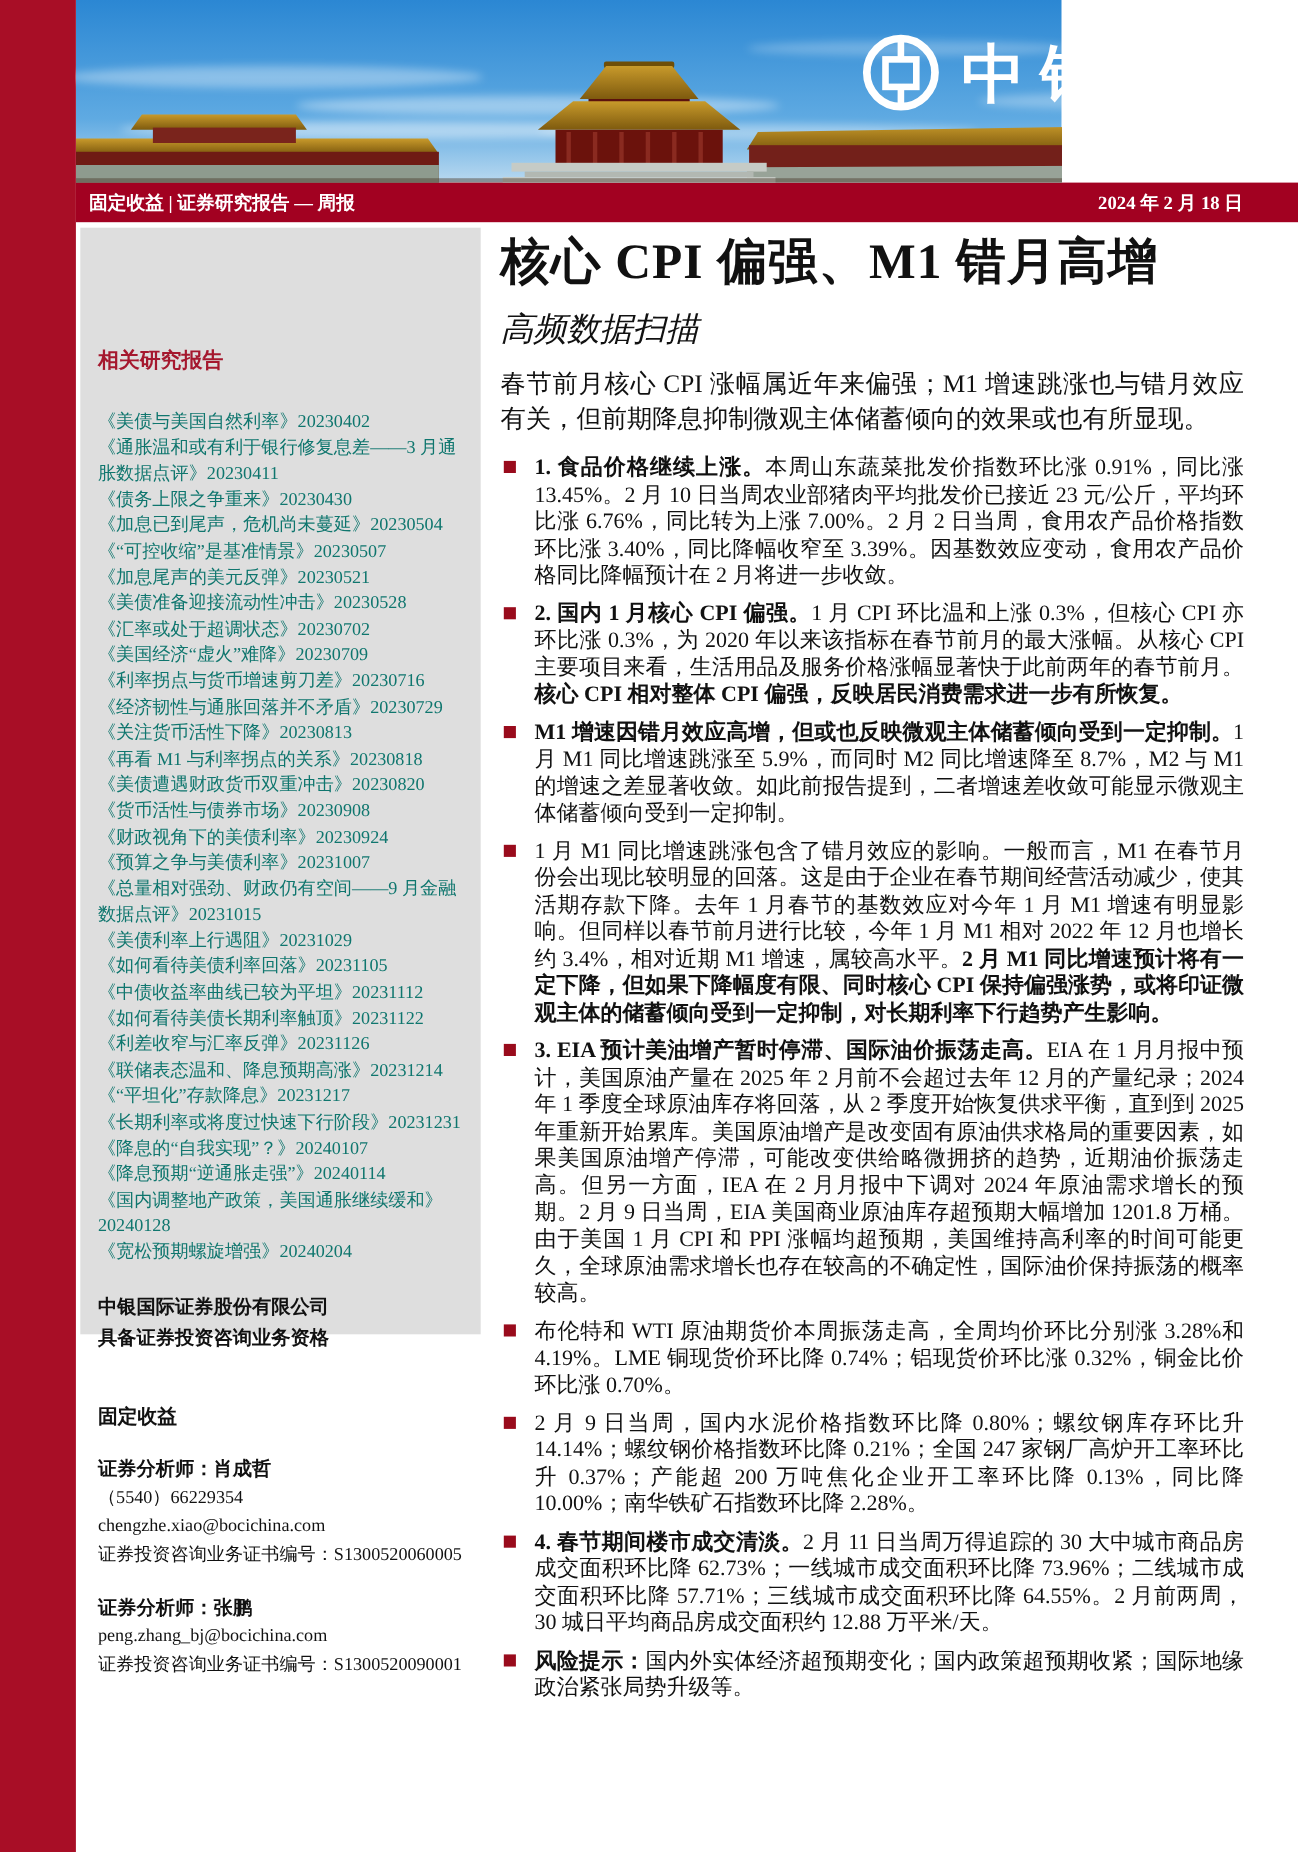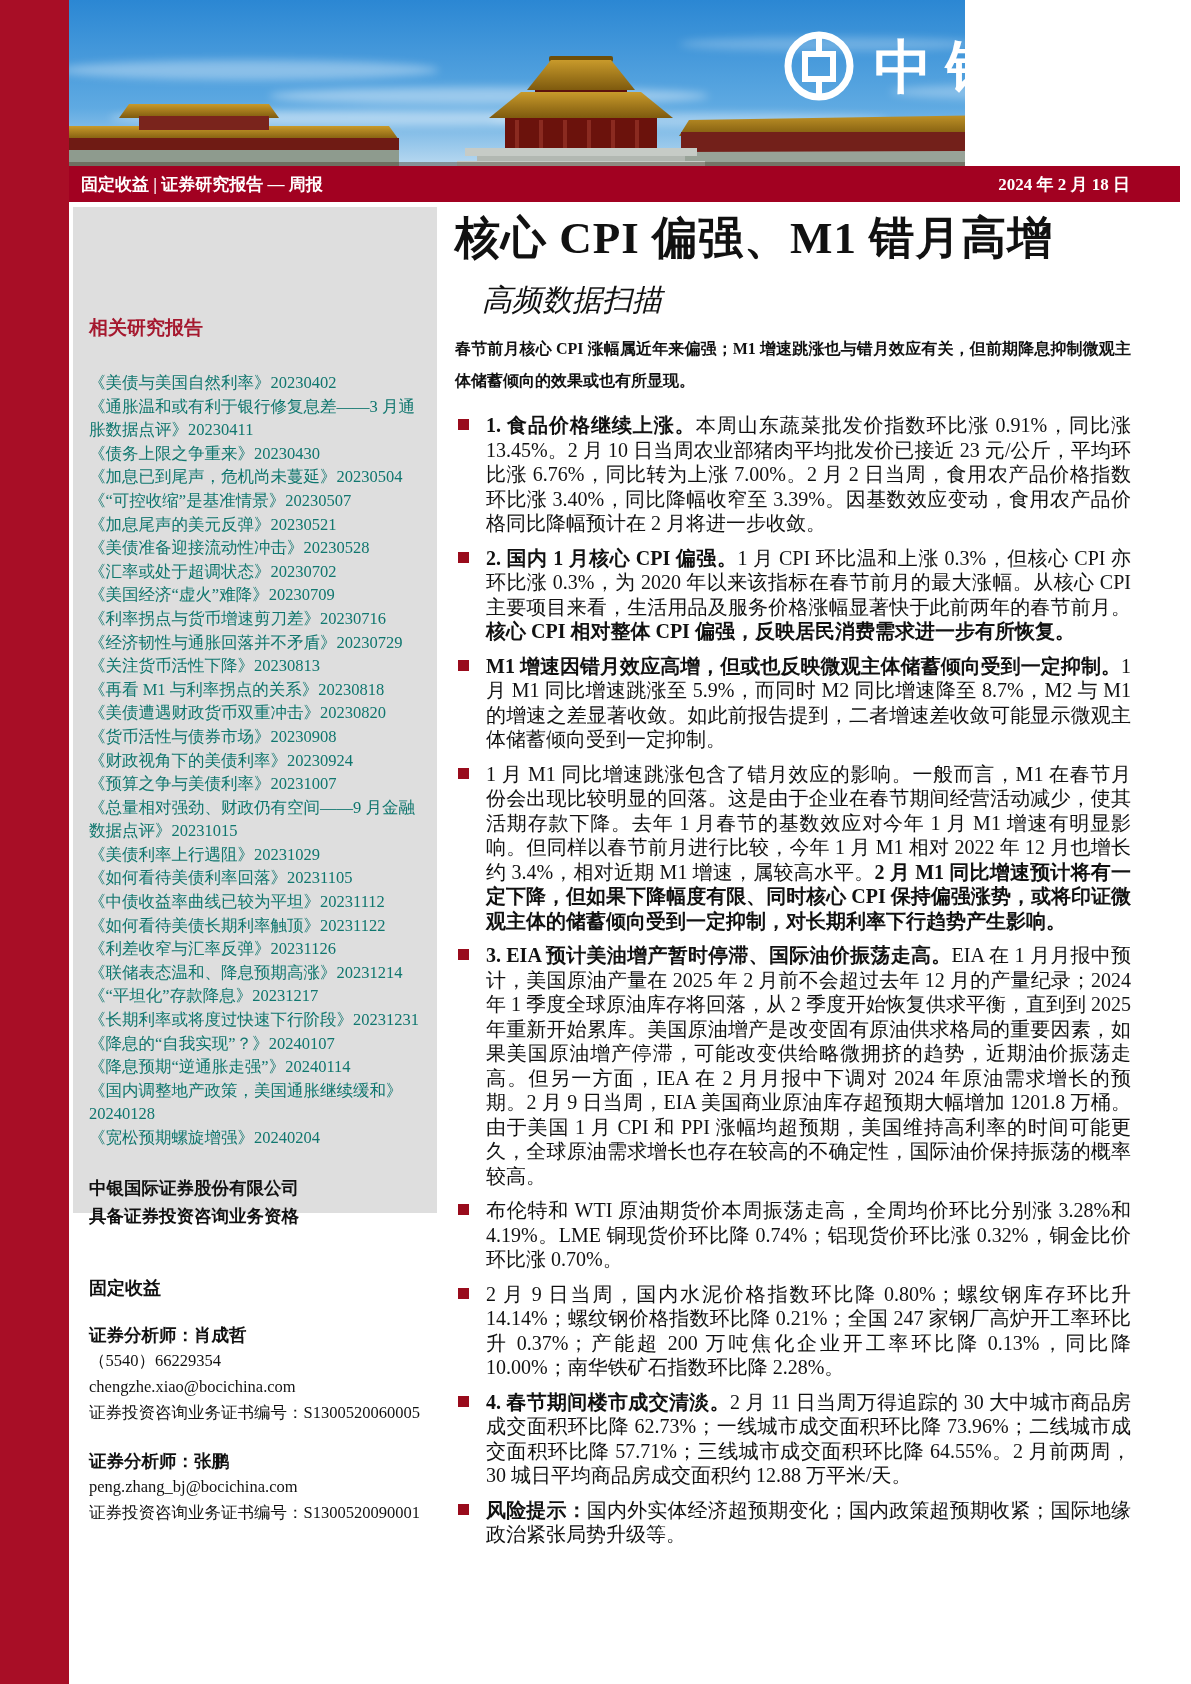--- a/index.html
+++ b/index.html
@@ -29,22 +29,22 @@
   .report-list{margin-top:30px;font-size:16.5px;line-height:23.6px;color:#0f766e;}
   .report-list div{margin:0;}
   .company{margin-top:24px;font-weight:bold;font-size:17.5px;line-height:28px;}
   .dept{margin-top:46px;font-weight:bold;font-size:18px;}
   .analyst{margin-top:22px;}
   .analyst .role{font-weight:bold;font-size:17.5px;line-height:26px;}
   .analyst .line{font-size:16.5px;line-height:26px;white-space:nowrap;}
   
   .main{position:absolute;left:455px;top:210px;width:676px;}
   .main h1{margin:0;font-size:45px;line-height:56px;font-weight:bold;letter-spacing:1px;}
-  .subtitle{margin-top:15px;font-size:30px;font-style:italic;line-height:38px;margin-left:27px;}
-  .lead{margin-top:14px;font-size:16px;line-height:32px;font-weight:bold;text-align:justify;}
+  .subtitle{margin-top:15px;font-size:30px;font-style:italic;line-height:38px;}
+  .lead{margin-top:14px;font-size:23px;line-height:32px;font-weight:normal;text-align:justify;}
   .bullets{margin-top:16px;}
   .bullet{position:relative;padding-left:31px;margin-bottom:10px;
           font-size:20px;line-height:24.5px;text-align:justify;}
   .bullet .sq{position:absolute;left:3px;top:6px;width:11px;height:11px;background:#990B1C;}
   .bullet .b{font-weight:bold;}
 </style>
 </head>
 <body>
 
 <div class="left-strip"></div>

